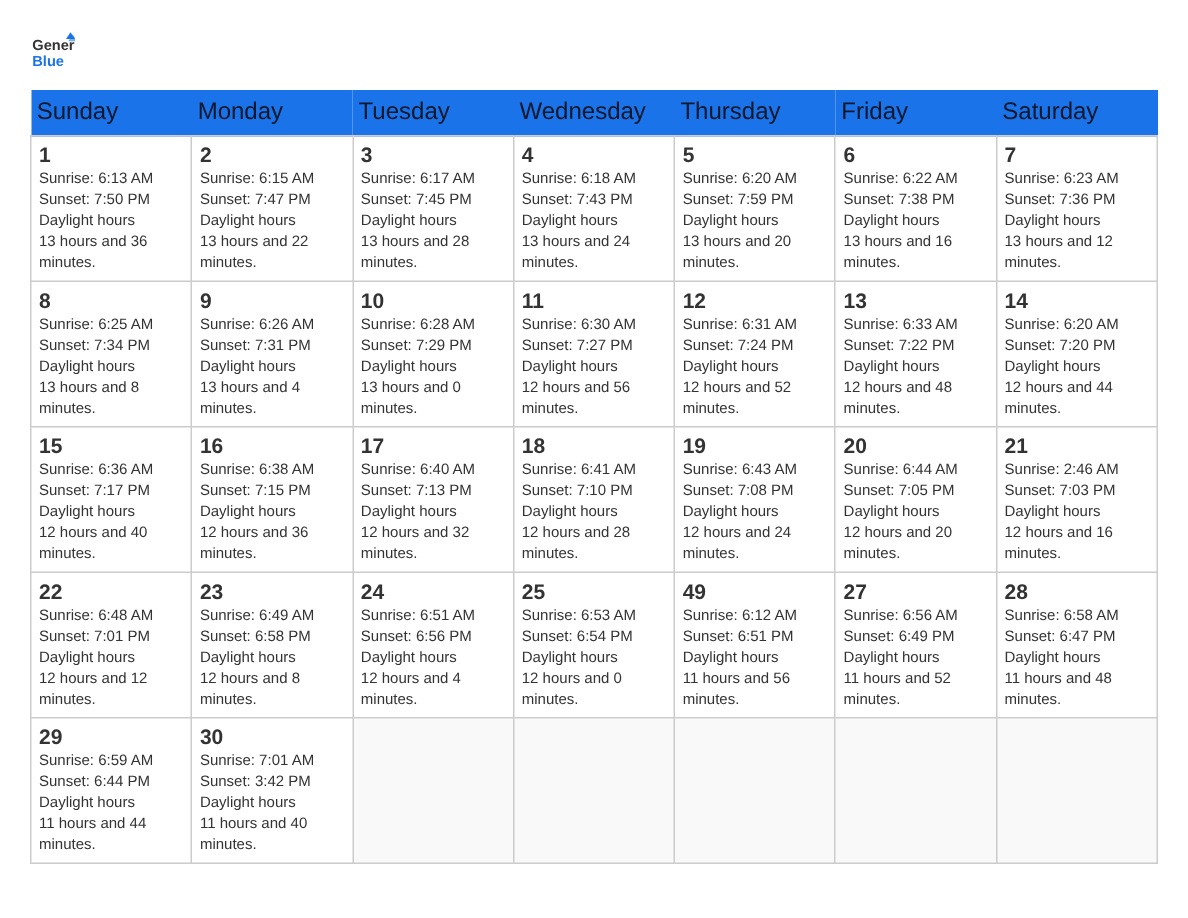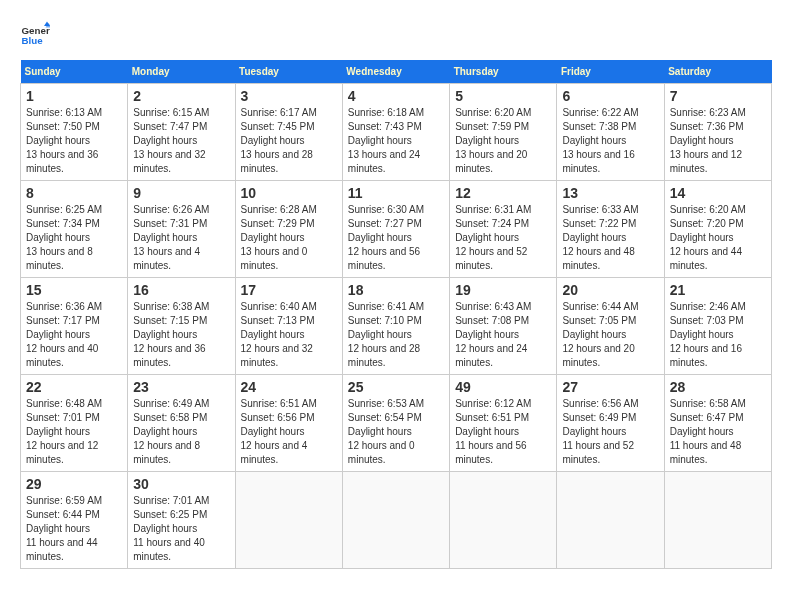--- a/index.html
+++ b/index.html
@@ -37,25 +37,25 @@
       font-size: 16px;
       color: #555;
     }
     table {
       width: 100%;
       border-collapse: collapse;
       table-layout: fixed;
     }
     th {
       background-color: #1a73e8;
-      color: #fef9c3;
+      color: #0f172a;
       padding: 6px 4px;
       text-align: left;
-      font-size: 10px;
-      font-weight: bold;
+      font-size: 16px;
+      font-weight: normal;
     }
     td {
       border: 1px solid #ccc;
       vertical-align: top;
       padding: 4px 5px;
       font-size: 10px;
       color: #333;
       height: 90px;
     }
     .day-number {
@@ -112,21 +112,21 @@
           <span>Daylight hours</span><br>
           <span>13 hours and 36 minutes.</span>
         </div>
       </td>
         <td>
         <span class="day-number">2</span>
         <div class="cell-text">
           <span>Sunrise: 6:15 AM</span><br>
           <span>Sunset: 7:47 PM</span><br>
           <span>Daylight hours</span><br>
-          <span>13 hours and 32 minutes.</span>
+          <span>13 hours and 22 minutes.</span>
         </div>
       </td>
         <td>
         <span class="day-number">3</span>
         <div class="cell-text">
           <span>Sunrise: 6:17 AM</span><br>
           <span>Sunset: 7:45 PM</span><br>
           <span>Daylight hours</span><br>
           <span>13 hours and 28 minutes.</span>
         </div>
@@ -370,21 +370,21 @@
           <span>Sunrise: 6:59 AM</span><br>
           <span>Sunset: 6:44 PM</span><br>
           <span>Daylight hours</span><br>
           <span>11 hours and 44 minutes.</span>
         </div>
       </td>
         <td>
         <span class="day-number">30</span>
         <div class="cell-text">
           <span>Sunrise: 7:01 AM</span><br>
-          <span>Sunset: 6:25 PM</span><br>
+          <span>Sunset: 3:42 PM</span><br>
           <span>Daylight hours</span><br>
           <span>11 hours and 40 minutes.</span>
         </div>
       </td>
         <td class="empty"></td>
         <td class="empty"></td>
         <td class="empty"></td>
         <td class="empty"></td>
         <td class="empty"></td>
       </tr>

